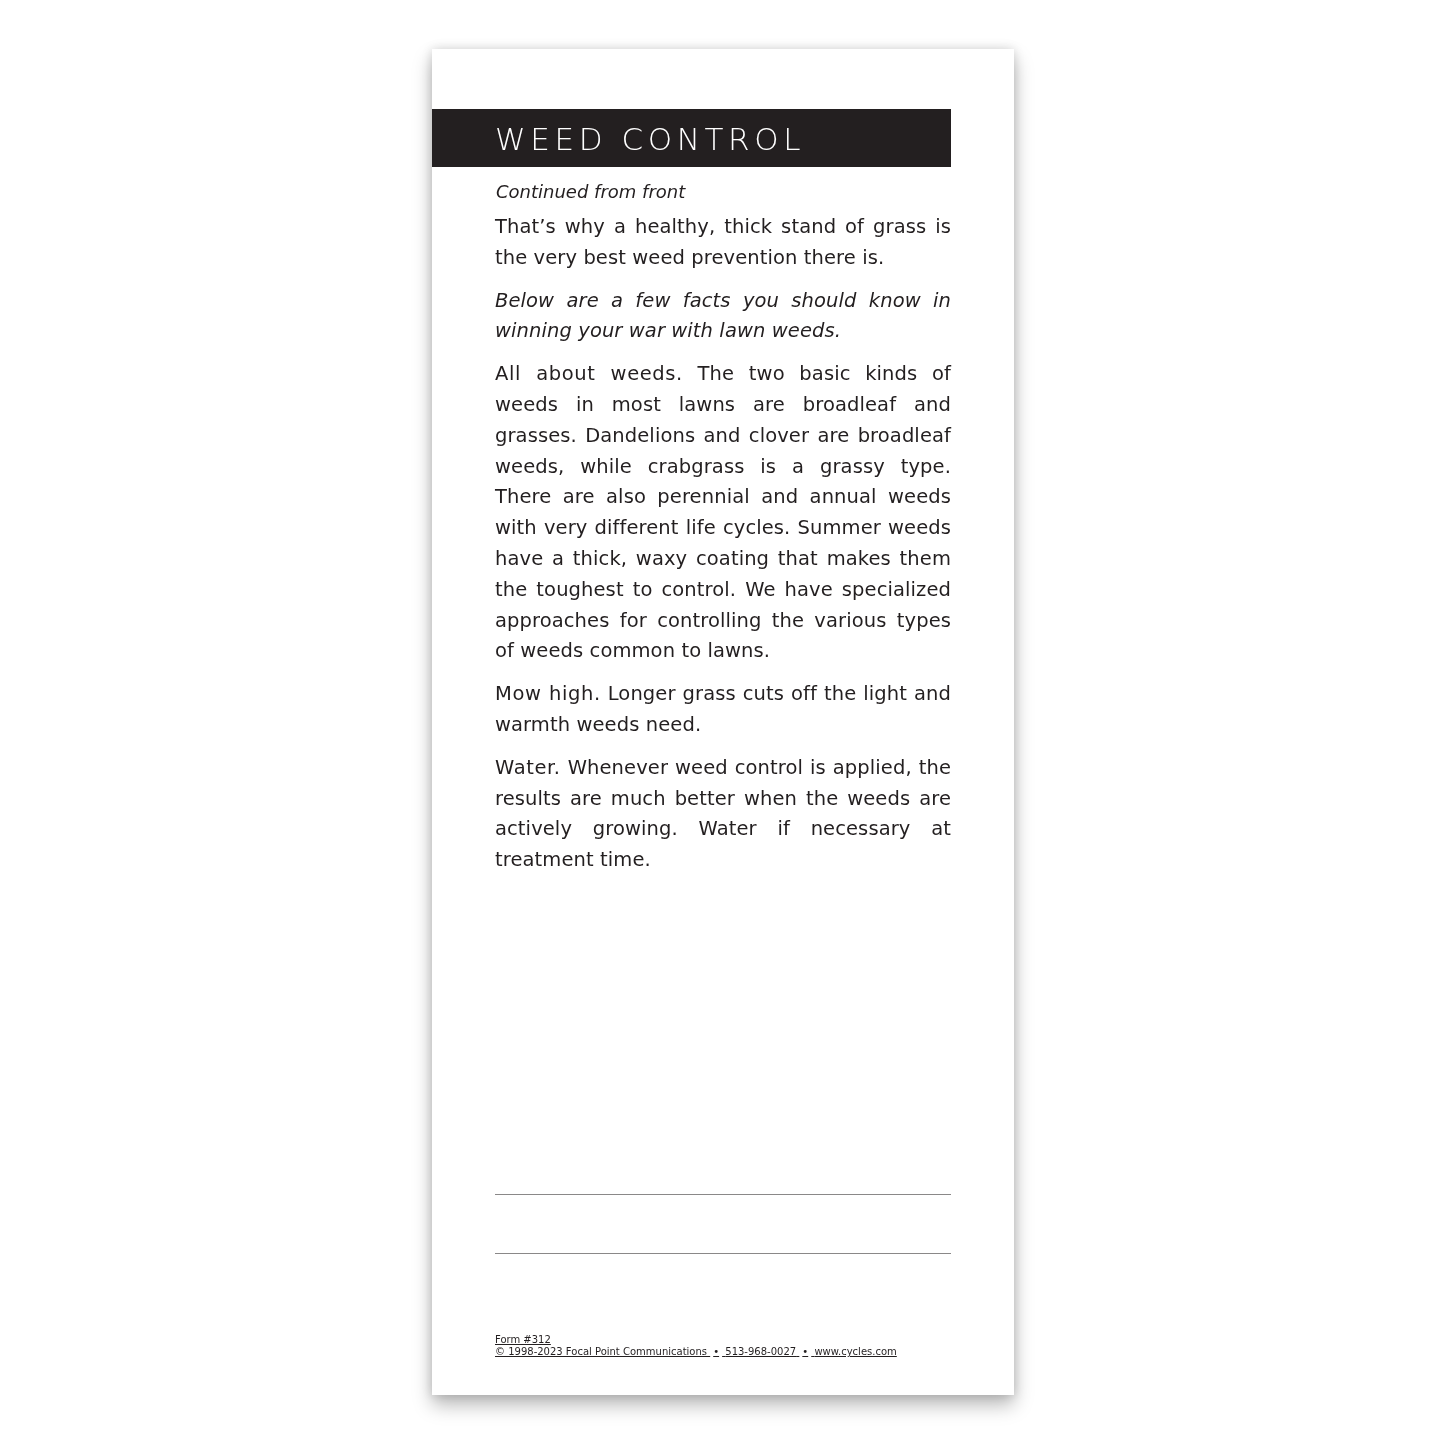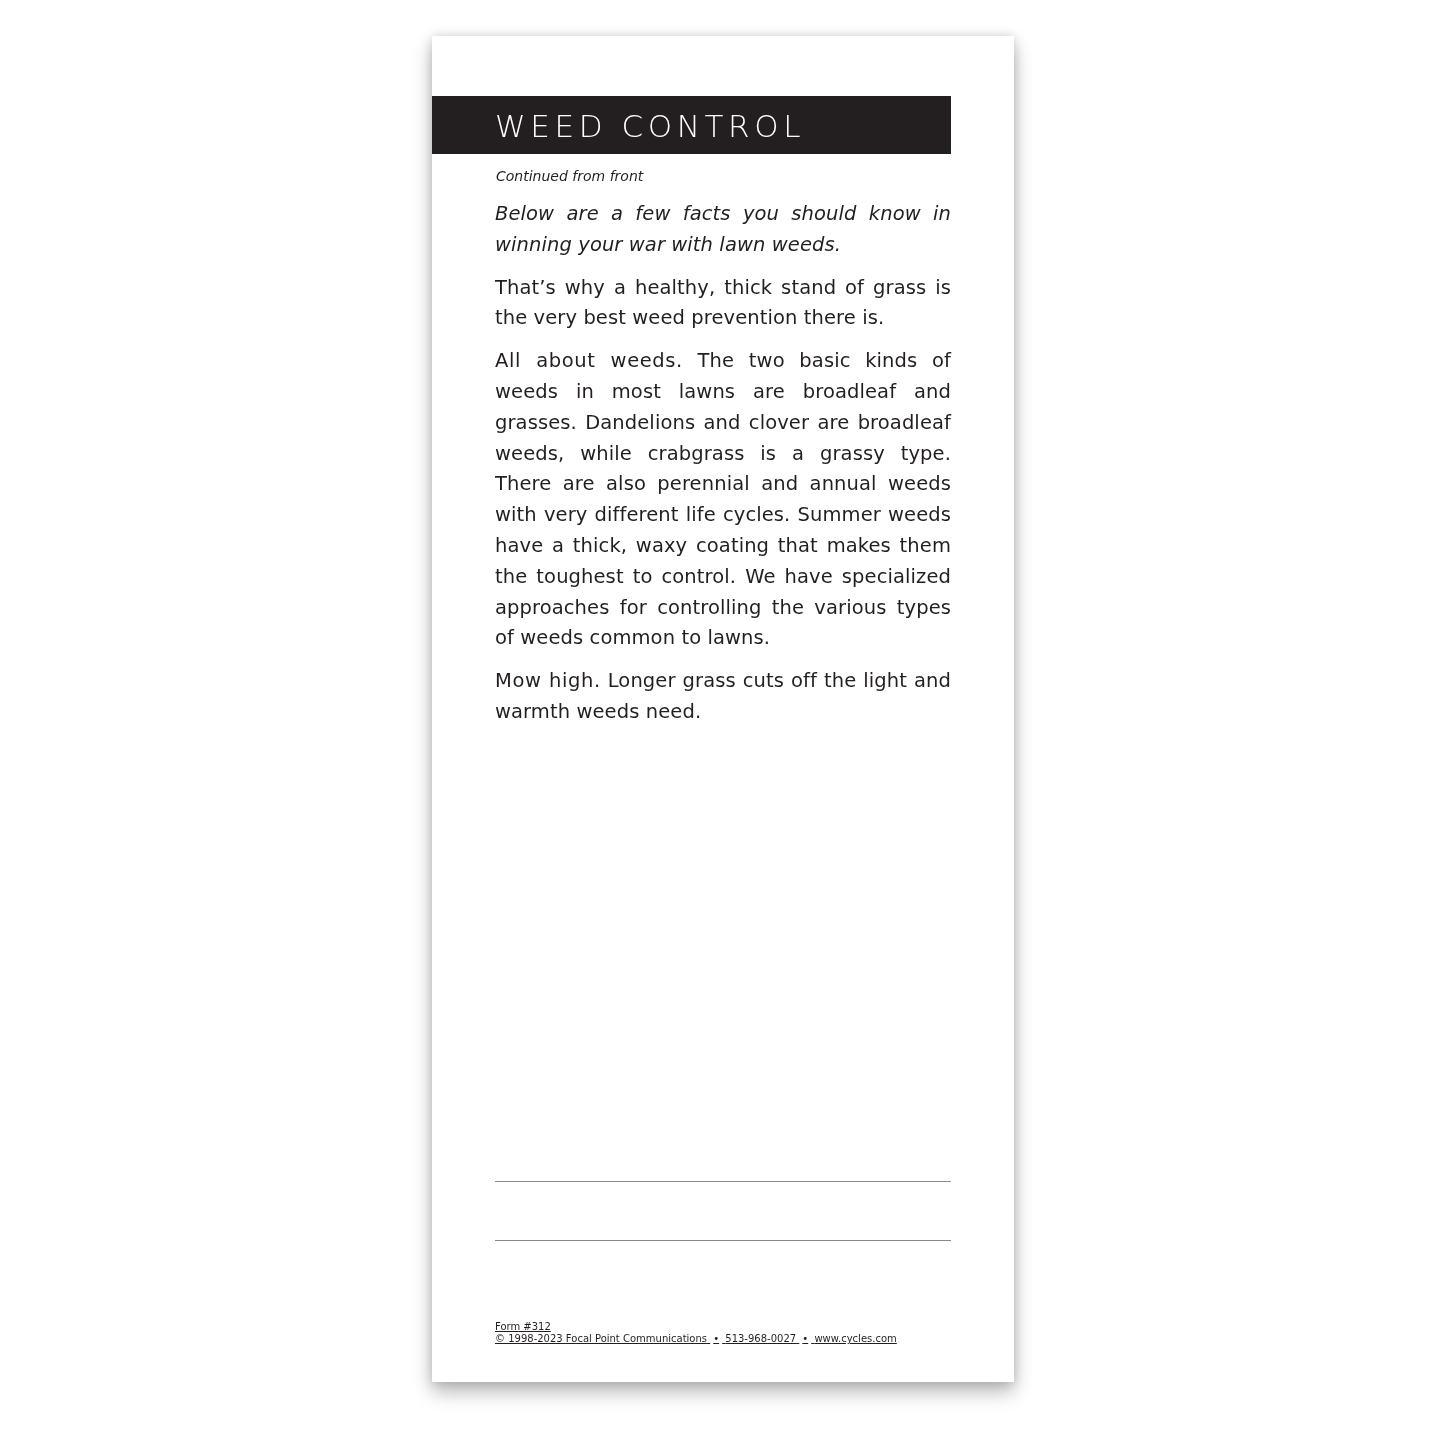--- a/index.html
+++ b/index.html
@@ -11,21 +11,21 @@
       width: 1445px;
       height: 1445px;
       position: relative;
       overflow: hidden;
       font-family: "DejaVu Sans", sans-serif;
       color: #1f1d1d;
     }
     .card {
       position: absolute;
       left: 432px;
-      top: 36px;
+      top: 49px;
       width: 582px;
       height: 1346px;
       background: #ffffff;
       box-shadow: 0 10px 18px rgba(0,0,0,0.28), 0 0 10px rgba(0,0,0,0.14);
     }
     .title-bar {
       position: absolute;
       left: 0;
       top: 60px;
       width: 519px;
@@ -41,21 +41,21 @@
       font-size: 31px;
       letter-spacing: 4.6px;
       color: #ffffff;
       line-height: 36px;
       white-space: nowrap;
     }
     .continued {
       position: absolute;
       left: 64px;
       top: 132px;
-      font-size: 14px;
+      font-size: 18px;
       font-style: italic;
       color: #231f20;
       white-space: nowrap;
     }
     .body-text {
       position: absolute;
       left: 63px;
       top: 163px;
       width: 456px;
     }
@@ -102,31 +102,34 @@
 
 <div class="card">
 
   <div class="title-bar">
     <div class="title-text">WEED CONTROL</div>
   </div>
 
   <div class="continued">Continued from front</div>
 
   <div class="body-text">
+    <p class="para">
+      <span>That’s why a healthy, thick stand of grass is the very best weed prevention there is.</span>
+    </p>
     <p class="para italic">
       <span>Below are a few facts you should know in winning your war with lawn weeds.</span>
-    </p>
-    <p class="para">
-      <span>That’s why a healthy, thick stand of grass is the very best weed prevention there is.</span>
     </p>
     <p class="para">
       <span class="lead">All about weeds.</span><span> The two basic kinds of weeds in most lawns are broadleaf and grasses. Dandelions and clover are broadleaf weeds, while crabgrass is a grassy type. There are also perennial and annual weeds with very different life cycles. Summer weeds have a thick, waxy coating that makes them the toughest to control. We have specialized approaches for controlling the various types of weeds common to lawns.</span>
     </p>
     <p class="para">
       <span class="lead">Mow high.</span><span> Longer grass cuts off the light and warmth weeds need.</span>
+    </p>
+    <p class="para">
+      <span class="lead">Water.</span><span> Whenever weed control is applied, the results are much better when the weeds are actively growing. Water if necessary at treatment time.</span>
     </p>
   </div>
 
   <div class="rule r1"></div>
   <div class="rule r2"></div>
 
   <div class="footer">
     <div>Form #312</div>
     <div>
       <span>© 1998-2023 Focal Point Communications</span>

